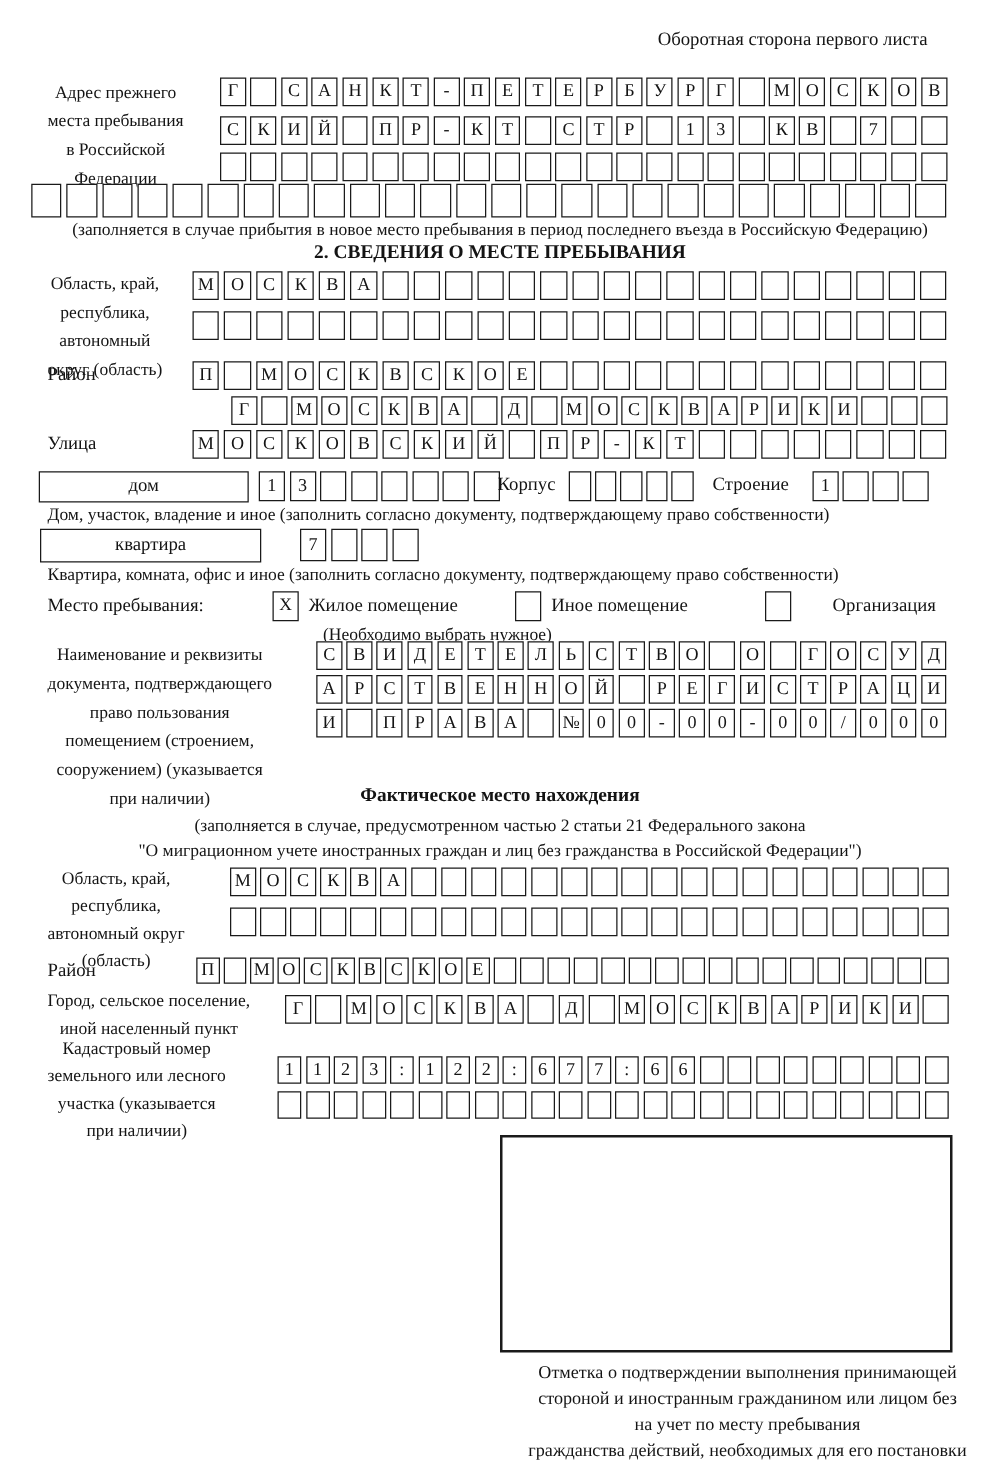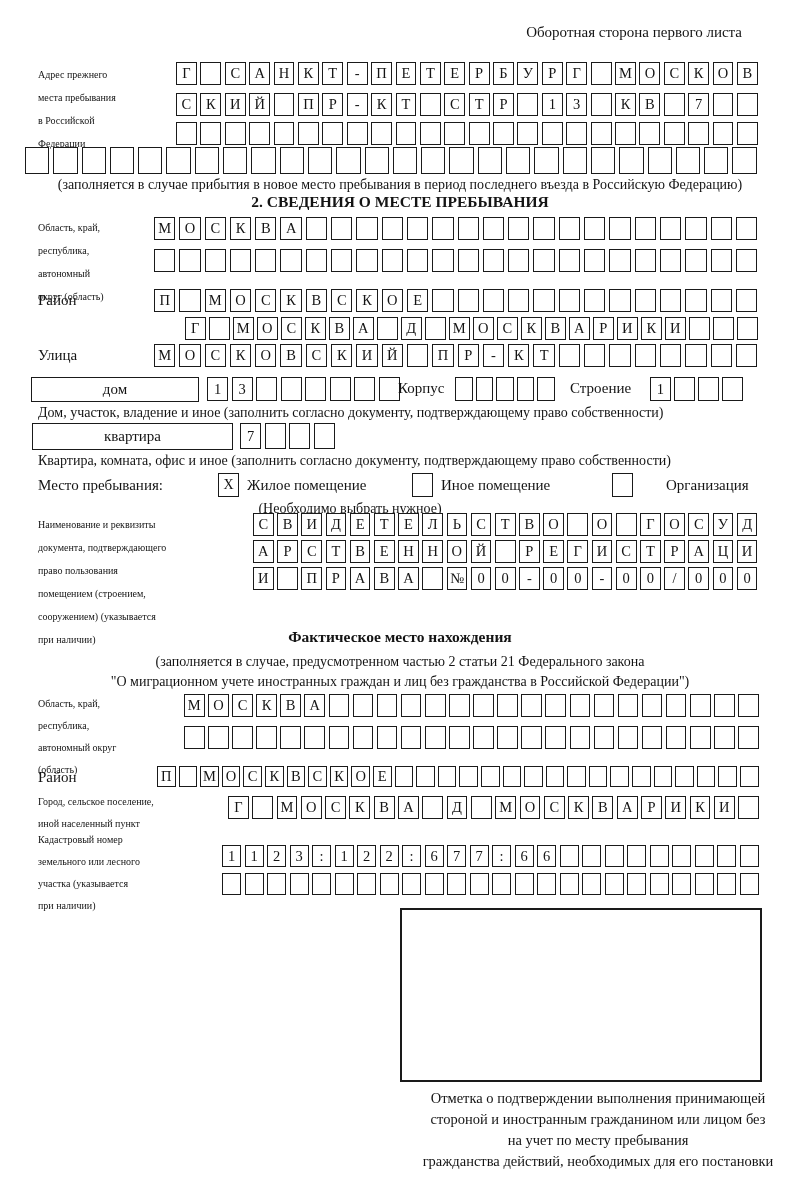--- a/index.html
+++ b/index.html
@@ -1,18 +1,18 @@
 <!DOCTYPE html>
 <html><head>
 <meta charset="utf-8">
 <style>
   html,body{margin:0;padding:0;background:#fff;}
   #page{position:relative;width:800px;height:1180px;background:#fff;
         font-family:"Liberation Serif",serif;color:#141414;overflow:hidden;border-radius:22px;}
-  .lbl{position:absolute;font-size:10px;line-height:23px;white-space:nowrap;}
+  .lbl{position:absolute;font-size:14px;line-height:23px;white-space:nowrap;text-align:center;}
   .lbl.lh22{line-height:22px;}
   .txt{position:absolute;font-size:15px;white-space:nowrap;}
   .note{position:absolute;font-size:14px;white-space:nowrap;}
   .center{left:0;width:800px;text-align:center;}
   .title{position:absolute;left:0;width:800px;text-align:center;
          font-weight:bold;font-size:15.5px;white-space:nowrap;}
   .cellrow{position:absolute;display:flex;}
   .cb{box-sizing:border-box;border:1.7px solid #1a1a1a;background:#fff;
       display:flex;align-items:center;justify-content:center;
       font-size:14.5px;line-height:1;flex:0 0 auto;}
@@ -326,21 +326,21 @@
     </div>
   <div class="txt" style="left:570px;top:380px;">Строение</div>
   <div class="cellrow g-str" style="left:650px;top:377px;">
       <div class="cb">1</div>
       <div class="cb"></div>
       <div class="cb"></div>
       <div class="cb"></div>
     </div>
   <div class="note" style="left:38px;top:405px;">Дом, участок, владение и иное (заполнить согласно документу, подтверждающему право собственности)</div>
 
-  <div class="labelbox" style="left:32px;top:423px;width:201px;height:27px;">квартира</div>
+  <div class="labelbox" style="left:32px;top:423px;width:177px;height:27px;">квартира</div>
   <div class="cellrow g-apt" style="left:240px;top:423px;">
       <div class="cb">7</div>
       <div class="cb"></div>
       <div class="cb"></div>
       <div class="cb"></div>
     </div>
   <div class="note" style="left:38px;top:453px;">Квартира, комната, офис и иное (заполнить согласно документу, подтверждающему право собственности)</div>
 
   <div class="txt" style="left:38px;top:477px;">Место пребывания:</div>
   <div class="chk" style="left:218px;top:473px;">X</div>

